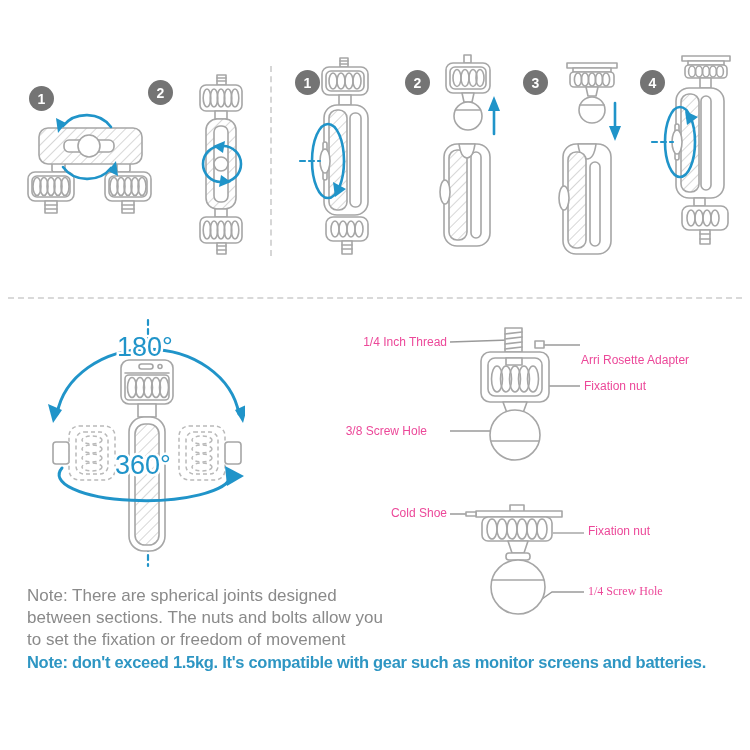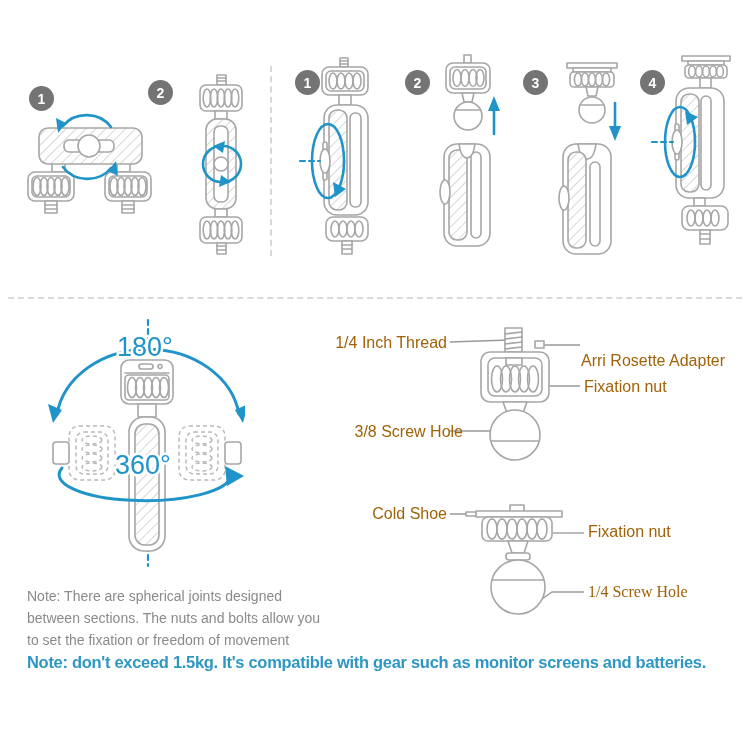--- a/index.html
+++ b/index.html
@@ -4,23 +4,23 @@
 <style>
   html,body{margin:0;padding:0;background:#fff;}
   .canvas{position:relative;width:750px;height:750px;background:#ffffff;overflow:hidden;
           font-family:"Liberation Sans",sans-serif;}
   .abs{position:absolute;}
   .badge{position:absolute;width:25px;height:25px;border-radius:50%;background:#747474;
          color:#fff;font-size:14px;font-weight:bold;display:flex;align-items:center;
          justify-content:center;line-height:1;}
   .divider-v{position:absolute;width:0;border-left:2px dashed #d6d6d6;}
   .divider-h{position:absolute;height:0;border-top:2px dashed #d9d9d9;}
-  .part-label{position:absolute;color:#a16207;font-size:16px;line-height:17px;white-space:nowrap;}
+  .part-label{position:absolute;color:#ec4899;font-size:12px;line-height:17px;white-space:nowrap;}
   .ra{text-align:right;}
-  .note-gray{position:absolute;color:#8a8a8a;font-size:14px;line-height:22px;}
+  .note-gray{position:absolute;color:#8a8a8a;font-size:17px;line-height:22px;}
   .note-blue{position:absolute;color:#2e96c3;font-size:17px;font-weight:bold;
              letter-spacing:-0.3px;white-space:nowrap;transform:scaleX(0.97);transform-origin:left;}
   
   .ln{stroke:#a6a6a6;fill:none;stroke-width:1.6;stroke-linecap:round;stroke-linejoin:round;}
   .fw{fill:#ffffff;stroke:#a6a6a6;stroke-width:1.6;stroke-linejoin:round;}
   .fh{fill:url(#hatch);stroke:#a6a6a6;stroke-width:1.6;stroke-linejoin:round;}
   .bl{stroke:#2094c9;fill:none;stroke-width:2.6;stroke-linecap:round;}
   .bld{stroke:#2094c9;fill:none;stroke-width:2.2;stroke-linecap:round;stroke-dasharray:5 4;}
   .bf{fill:#2094c9;stroke:none;}
   .dsh{stroke:#b9b9b9;fill:none;stroke-width:1.5;stroke-dasharray:4 3;stroke-linejoin:round;}
@@ -304,21 +304,21 @@
     <ellipse class="ln" cx="190" cy="54" rx="5.5" ry="13"></ellipse>
     <ellipse class="ln" cx="199" cy="54" rx="5.5" ry="13"></ellipse>
     <ellipse class="ln" cx="208" cy="54" rx="5.5" ry="13"></ellipse>
     <path class="fw" d="M178 77 L202 77 L198 88 L182 88 Z"></path>
     <circle class="fw" cx="190" cy="110" r="25"></circle>
     <path class="ln" d="M166 116 L214 116"></path>
   </svg>
   <div class="part-label ra" style="left:325px;top:334px;width:122px;">1/4 Inch Thread</div>
   <div class="part-label" style="left:581px;top:352px;">Arri Rosette Adapter</div>
   <div class="part-label" style="left:584px;top:378px;">Fixation nut</div>
-  <div class="part-label ra" style="left:343px;top:423px;width:120px;">3/8 Screw Hole</div>
+  <div class="part-label ra" style="left:307px;top:423px;width:120px;">3/8 Screw Hole</div>
 
   <svg class="abs" style="left:340px;top:487px;" width="400" height="140" viewBox="0 0 400 140">
     <path class="ldr" d="M110 27 L150 27"></path>
     <path class="ldr" d="M213 46 L244 46"></path>
     <path class="ldr" d="M185 124 L212 105 L244 105"></path>
     <rect class="fw" x="170" y="18" width="14" height="7"></rect>
     <rect class="fw" x="136" y="24" width="86" height="6"></rect>
     <rect class="fw" x="126" y="25" width="10" height="4"></rect>
     <rect class="fw" x="142" y="30" width="70" height="24" rx="6"></rect>
     <ellipse class="ln" cx="152" cy="42" rx="5" ry="10"></ellipse>

